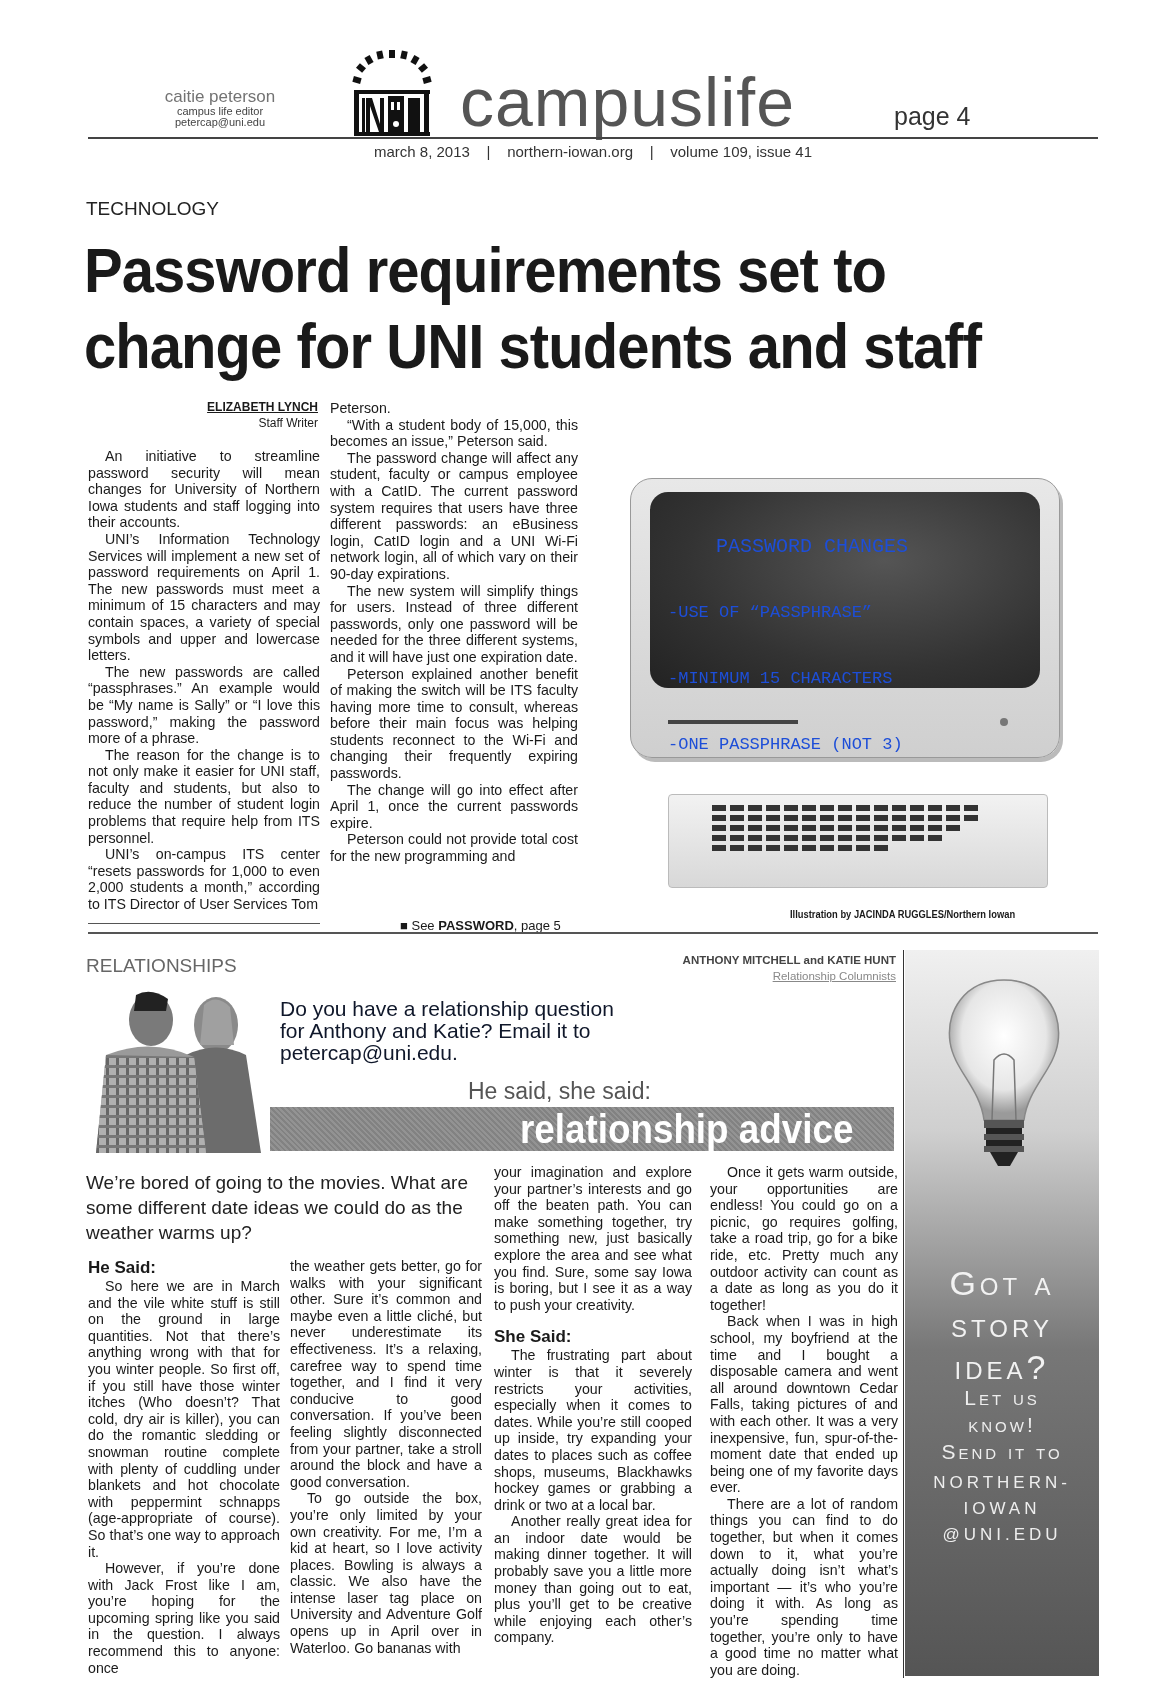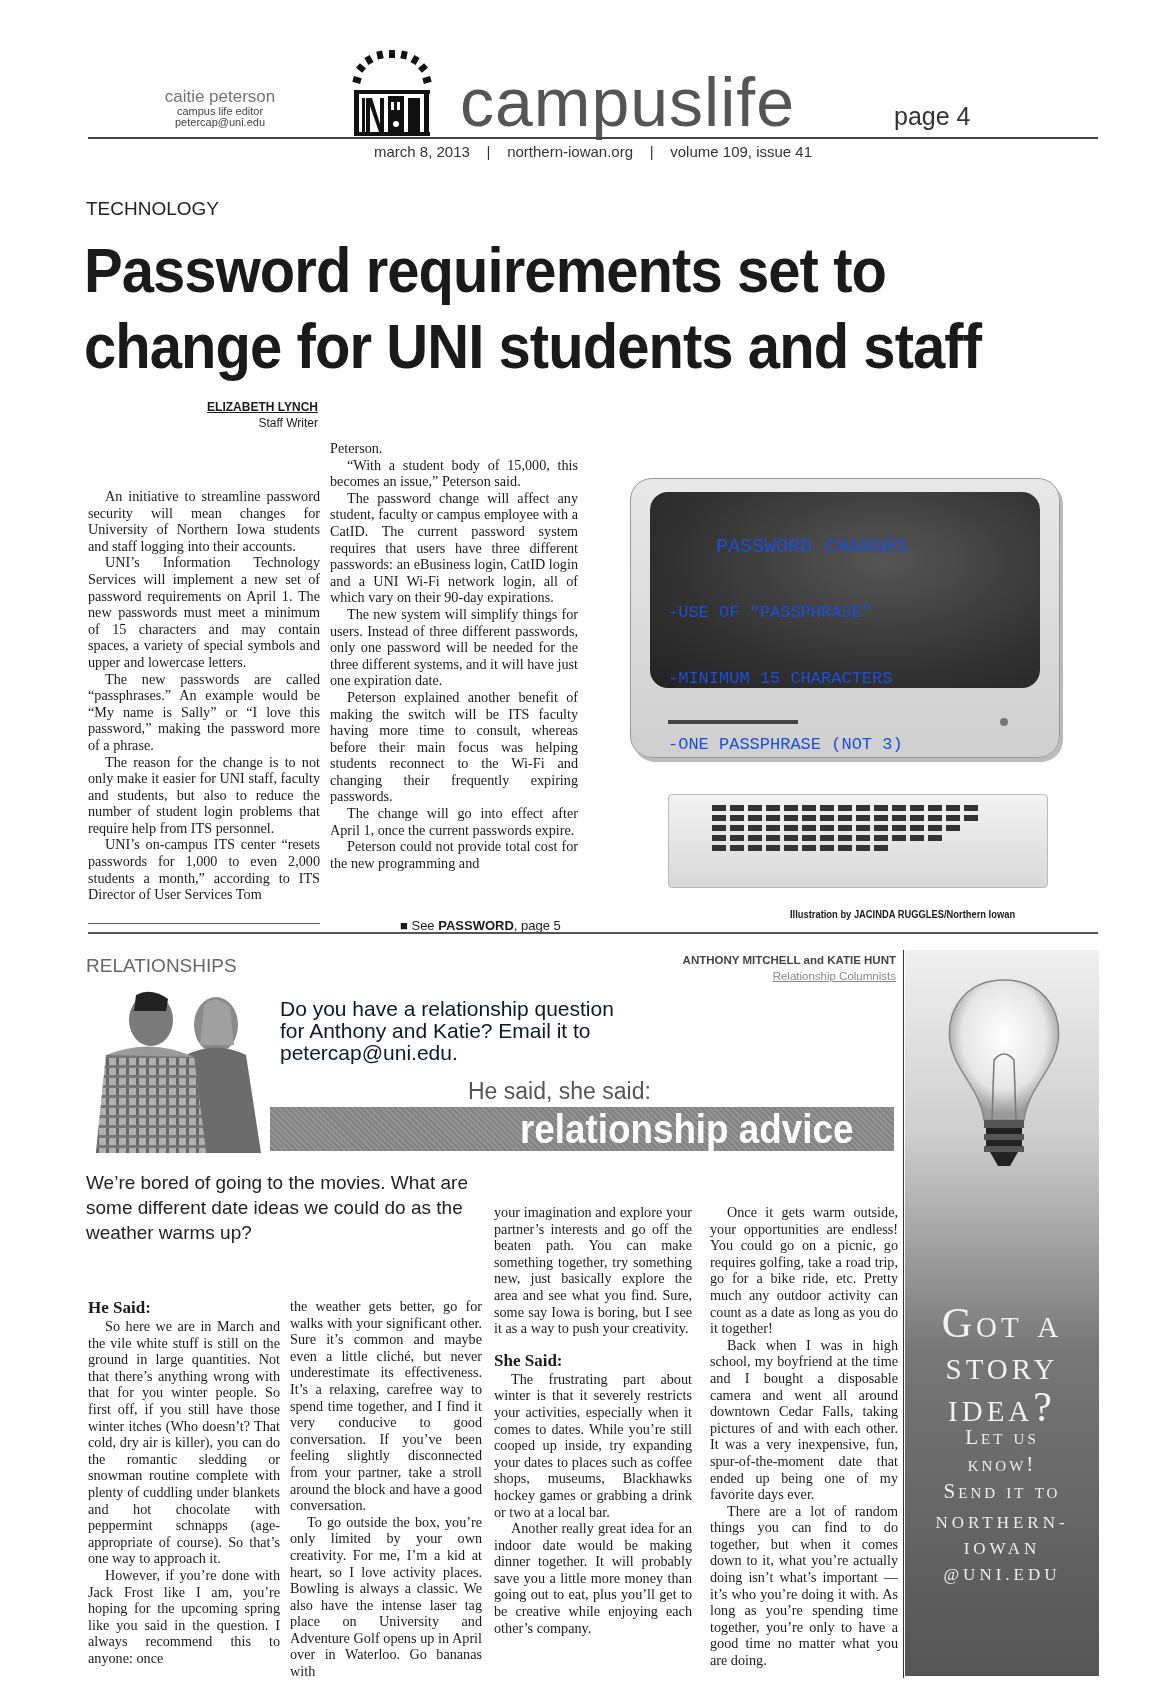--- a/index.html
+++ b/index.html
@@ -1,19 +1,19 @@
 <!DOCTYPE html>
 <html><head>
 <meta charset="utf-8">
 <style>
   * { box-sizing: border-box; margin: 0; padding: 0; }
   body { width: 1150px; height: 1700px; background: #fff; position: relative; overflow: hidden; color: #1a1a1a; font-family: "Liberation Serif", serif; }
   .abs { position: absolute; }
   .sans { font-family: "Liberation Sans", sans-serif; }
-  .serif { font-family: Liberation Serif, serif; margin-top: 40px; }
+  .serif { font-family: Liberation Sans, sans-serif; }
   .mono { font-family: "Liberation Mono", monospace; }
 
   
   .editor-block { left: 150px; top: 88px; width: 140px; text-align: center; line-height: 1.05; }
   .editor-name { font-size: 17px; color: #737373; }
   .editor-sub { font-size: 11px; color: #444; }
   .logo { left: 352px; top: 50px; width: 80px; height: 86px; }
   .section-title { left: 460px; top: 68px; font-size: 68px; color: #555; letter-spacing: 1px; line-height: 1; }
   .page-num { left: 894px; top: 102px; font-size: 25px; color: #333; }
   .mast-rule { left: 88px; top: 137px; width: 1010px; height: 2px; background: #444; }
@@ -69,21 +69,21 @@
   .he-said { left: 88px; top: 1258px; font-size: 17px; font-weight: bold; }
   .he-said-col { left: 88px; top: 1278px; width: 192px; }
   .colC { left: 290px; top: 1258px; width: 192px; }
   .colD { left: 494px; top: 1164px; width: 198px; }
   .she-said { font-size: 17px; font-weight: bold; margin-top: 14px; line-height: 20px; }
   .colE { left: 710px; top: 1164px; width: 188px; }
 
   
   .ad { left: 905px; top: 950px; width: 194px; height: 726px; background: linear-gradient(#f0f0f0 0%, #cfcfcf 25%, #777 55%, #555 100%); }
   .bulb { left: 940px; top: 970px; width: 128px; height: 240px; }
-  .ad-head { left: 905px; top: 1262px; width: 194px; text-align: center; color: #f2f2f2; font-size: 42px; line-height: 42px; letter-spacing: 4px; font-variant: small-caps; }
+  .ad-head { left: 905px; top: 1262px; width: 194px; text-align: center; color: #f2f2f2; font-size: 34px; line-height: 42px; letter-spacing: 4px; font-variant: small-caps; }
   .ad-sub { left: 905px; top: 1384px; width: 194px; text-align: center; color: #eee; font-size: 21px; line-height: 27px; letter-spacing: 3px; font-variant: small-caps; }
   .ad-email { left: 905px; top: 1470px; width: 194px; text-align: center; color: #eee; font-size: 17px; line-height: 26px; letter-spacing: 4px; }
 </style>
 </head>
 <body>
 
 <div class="abs editor-block sans">
   <div class="editor-name">caitie peterson</div>
   <div class="editor-sub">campus life editor</div>
   <div class="editor-sub">petercap@uni.edu</div>

